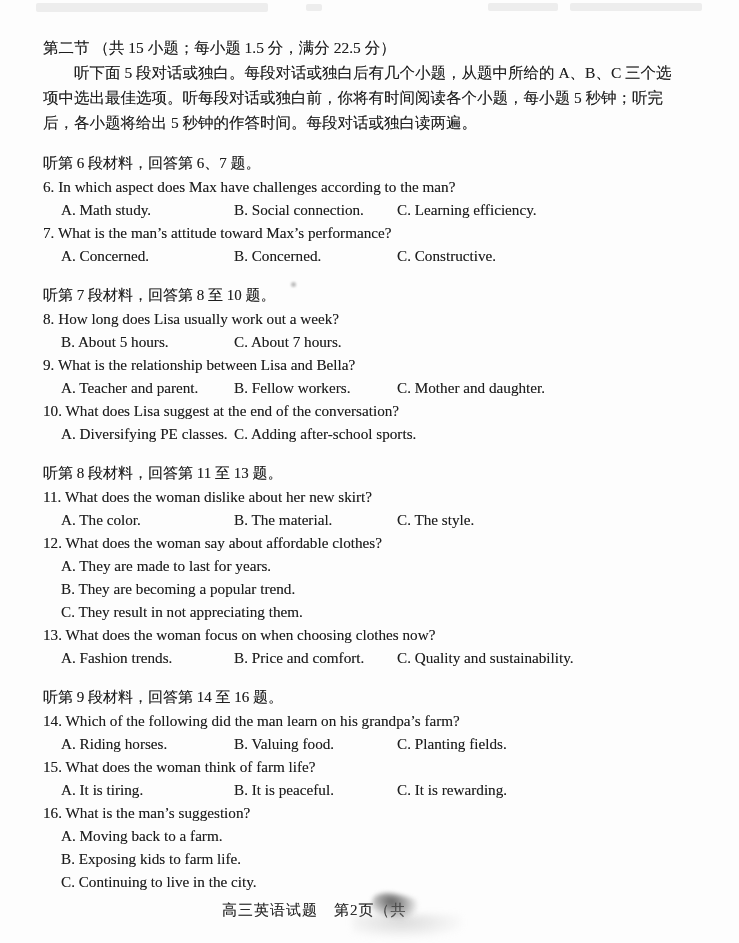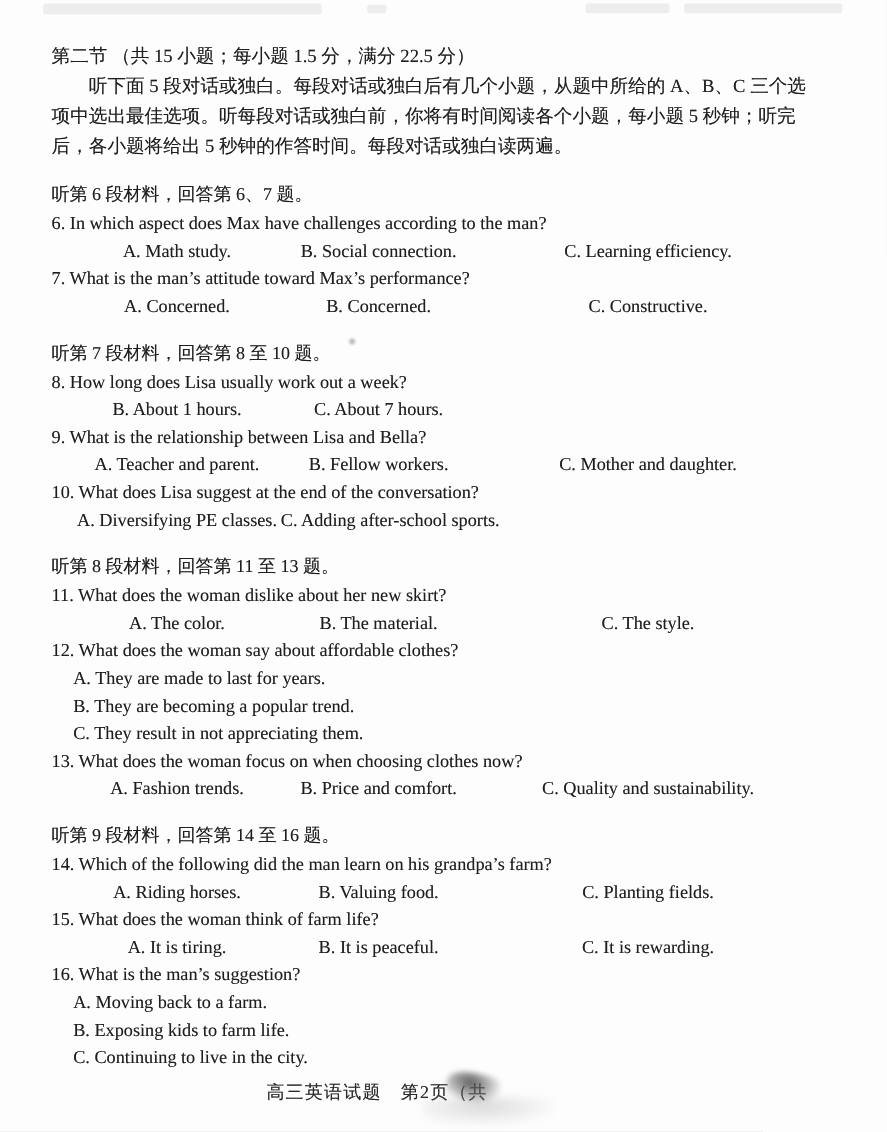--- a/index.html
+++ b/index.html
@@ -28,21 +28,21 @@
   .instr { font-size:15.5px; line-height:25px; white-space:nowrap; }
   .instr.indent { padding-left:31px; }
   .instr-block { margin-bottom:0; }
 
   .material { font-size:15px; line-height:23px; margin-top:17px; white-space:nowrap; }
   .q-line  { font-size:15.2px; line-height:23px; white-space:nowrap; }
   .opts-row {
     display:grid; grid-template-columns:173px 163px auto;
     padding-left:18px; font-size:15.2px; line-height:23px;
   }
-  .opts-row .opt { white-space:nowrap;text-align:center; }
+  .opts-row .opt { white-space:nowrap; }
   .opt-line { padding-left:18px; font-size:15.2px; line-height:23px; white-space:nowrap; }
 
   .footer-text {
     position:absolute; left:222px; top:901px;
     font-size:15px; letter-spacing:1px; color:#2a2a2a;
     white-space:nowrap;
   }
   
   .smudge-main {
     position:absolute; left:371px; top:896px; width:64px; height:28px;
@@ -91,21 +91,21 @@
     <div class="q-line">7. What is the man’s attitude toward Max’s performance?</div>
     <div class="opts-row">
       <span class="opt">A. Concerned.</span>
       <span class="opt">B. Concerned.</span>
       <span class="opt">C. Constructive.</span>
     </div>
 
     <div class="material">听第 7 段材料，回答第 8 至 10 题。</div>
     <div class="q-line">8. How long does Lisa usually work out a week?</div>
     <div class="opts-row">
-      <span class="opt">B. About 1 hours.</span>
+      <span class="opt">B. About 5 hours.</span>
       <span class="opt">C. About 7 hours.</span>
     </div>
     <div class="q-line">9. What is the relationship between Lisa and Bella?</div>
     <div class="opts-row">
       <span class="opt">A. Teacher and parent.</span>
       <span class="opt">B. Fellow workers.</span>
       <span class="opt">C. Mother and daughter.</span>
     </div>
     <div class="q-line">10. What does Lisa suggest at the end of the conversation?</div>
     <div class="opts-row">

